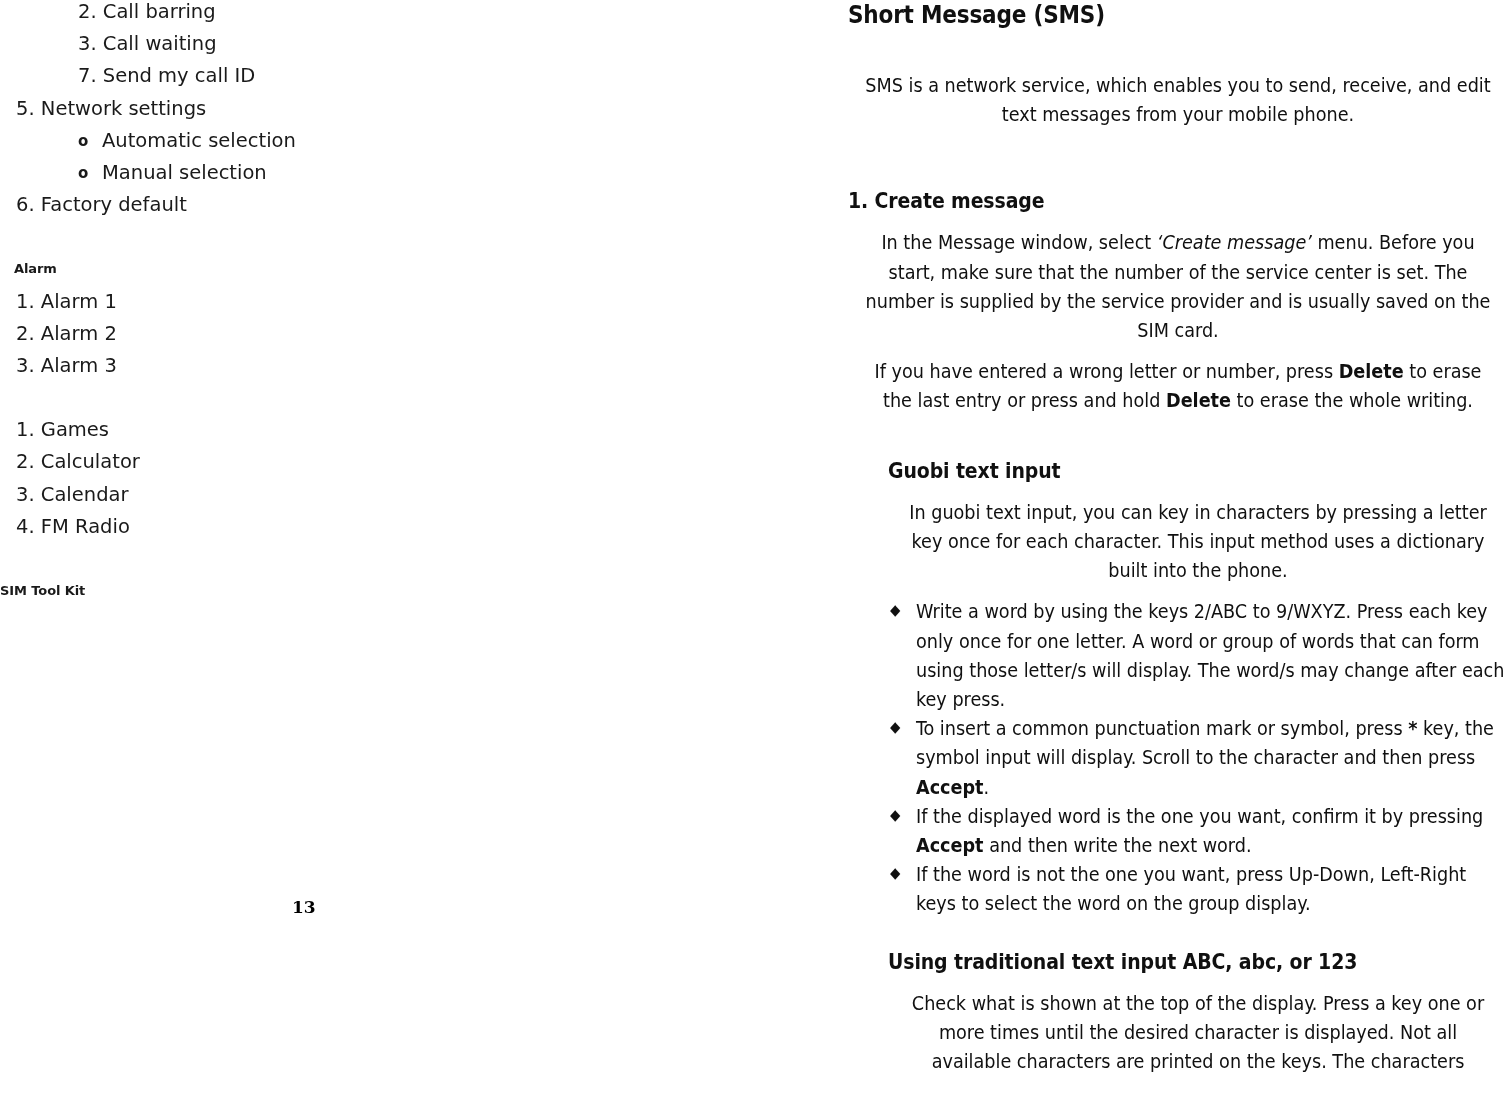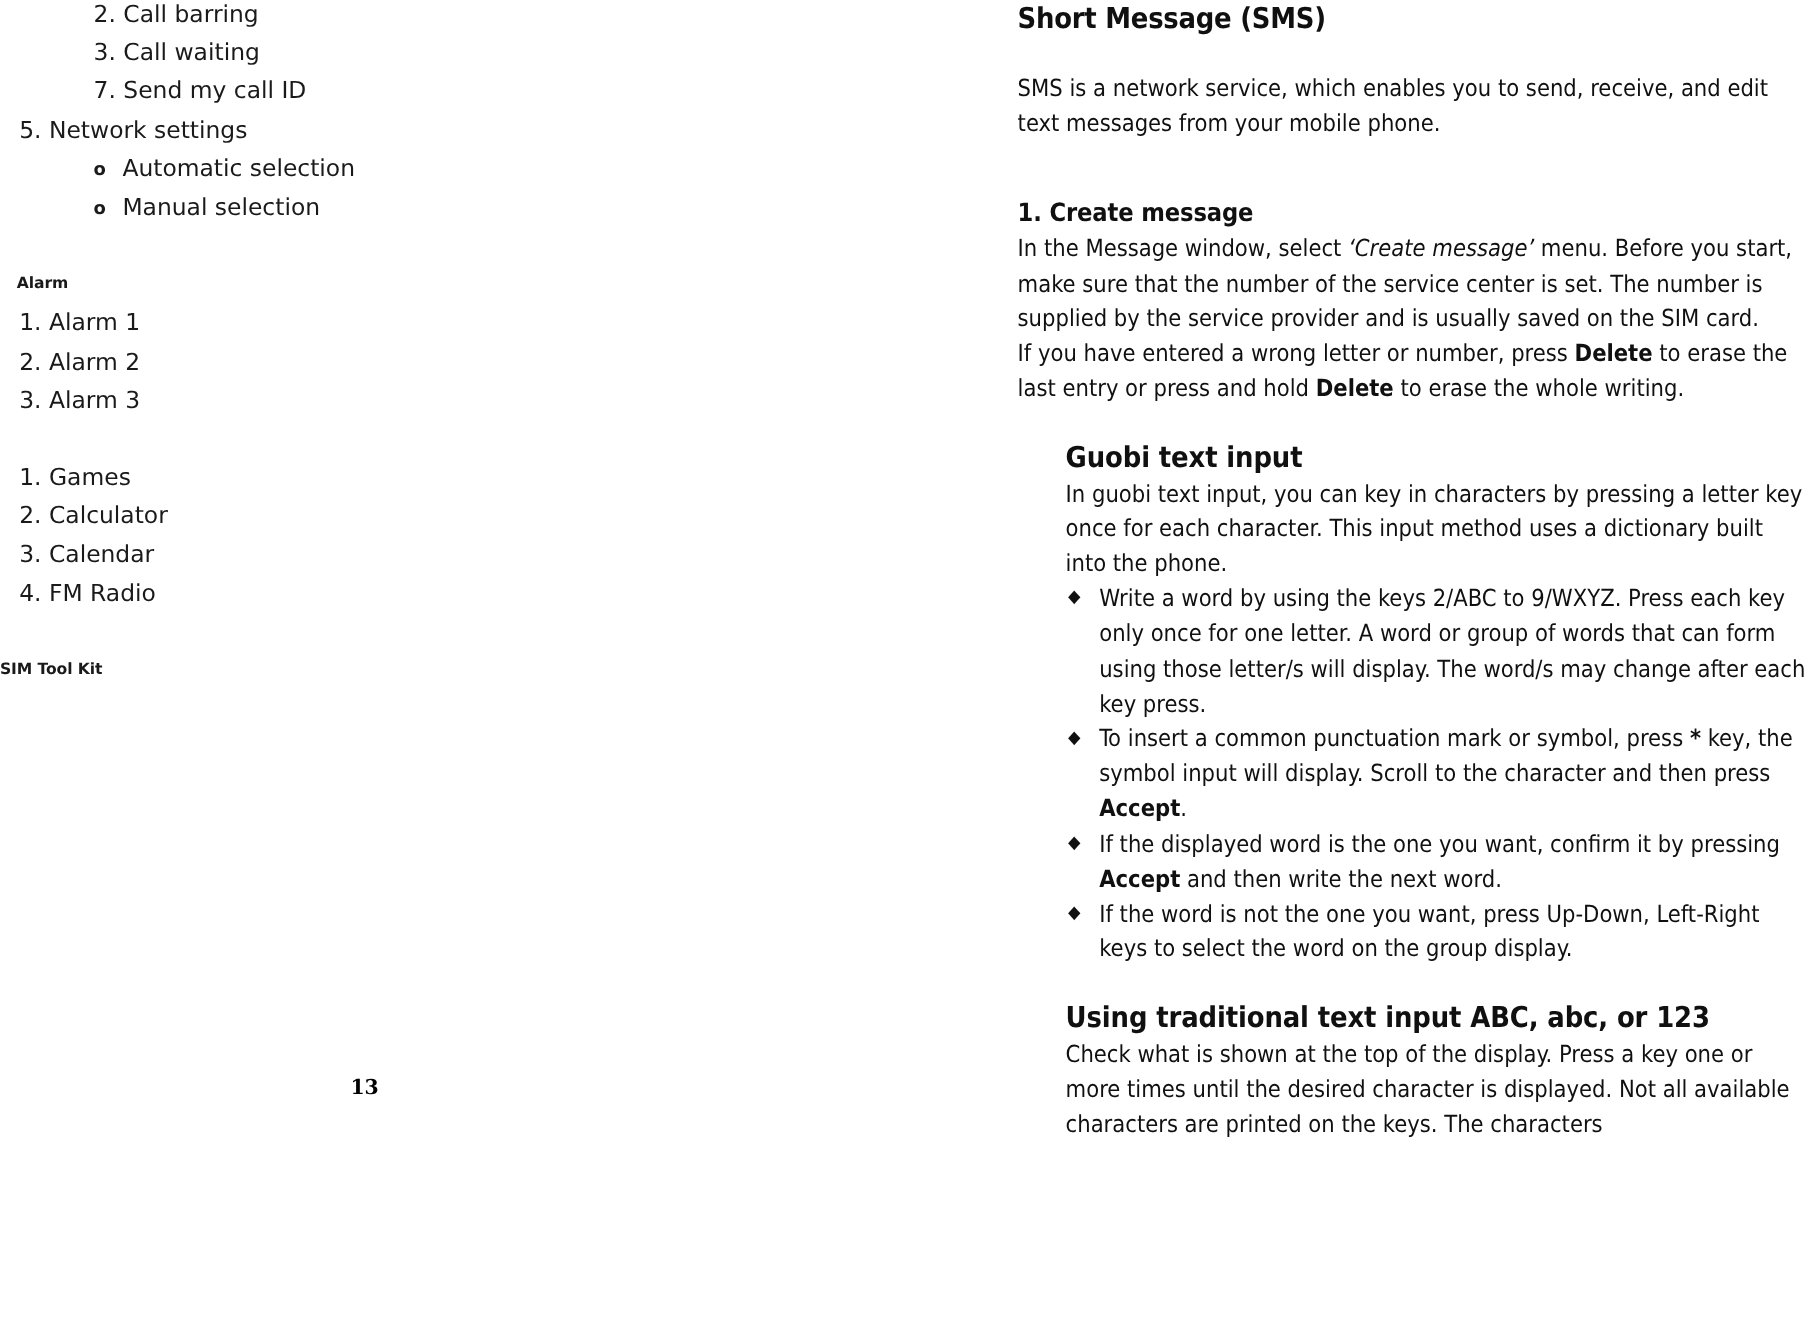--- a/index.html
+++ b/index.html
@@ -89,25 +89,25 @@
     margin: 0 0 0 0;
   }
   .manual .h2 {
     font-weight: bold;
     font-size: 21px;
     line-height: 29px;
     letter-spacing: -0.1px;
   }
   .manual .h3 {
     font-weight: bold;
-    font-size: 24px;
+    font-size: 21px;
     line-height: 29.2px;
     letter-spacing: -0.1px;
   }
-  .manual p { margin: 0; }
+  .manual p { margin: 12px; text-align: center; }
   .manual .spacer-lg { height: 46px; }
   .manual .spacer-md { height: 29px; }
   .manual .indent { margin-left: 40px; }   
   .manual em, .manual .ital { font-style: italic; }
   .manual .bold, .manual strong { font-weight: bold; }
 
   .manual ul.diamond {
     list-style: none;
     margin: 0;
     padding: 0;
@@ -141,20 +141,21 @@
 
 <div class="page" id="page-left">
   <div class="page-body-left">
     <div class="toc" id="toc-list">
         <div class="lvl-2">2. Call barring</div>
         <div class="lvl-2">3. Call waiting</div>
         <div class="lvl-2">7. Send my call ID</div>
         <div class="lvl-1">5. Network settings</div>
         <div class="bullet-row"><span class="bullet-glyph">o</span><span class="bullet-text">Automatic selection</span></div>
         <div class="bullet-row"><span class="bullet-glyph">o</span><span class="bullet-text">Manual selection</span></div>
+        <div class="lvl-1">6. Factory default</div>
         <span class="gap"></span>
         <div class="lvl-head">Alarm</div>
         <div class="lvl-1">1. Alarm 1</div>
         <div class="lvl-1">2. Alarm 2</div>
         <div class="lvl-1">3. Alarm 3</div>
         <span class="gap"></span>
         <div class="lvl-1">1. Games</div>
         <div class="lvl-1">2. Calculator</div>
         <div class="lvl-1">3. Calendar</div>
         <div class="lvl-1">4. FM Radio</div>

